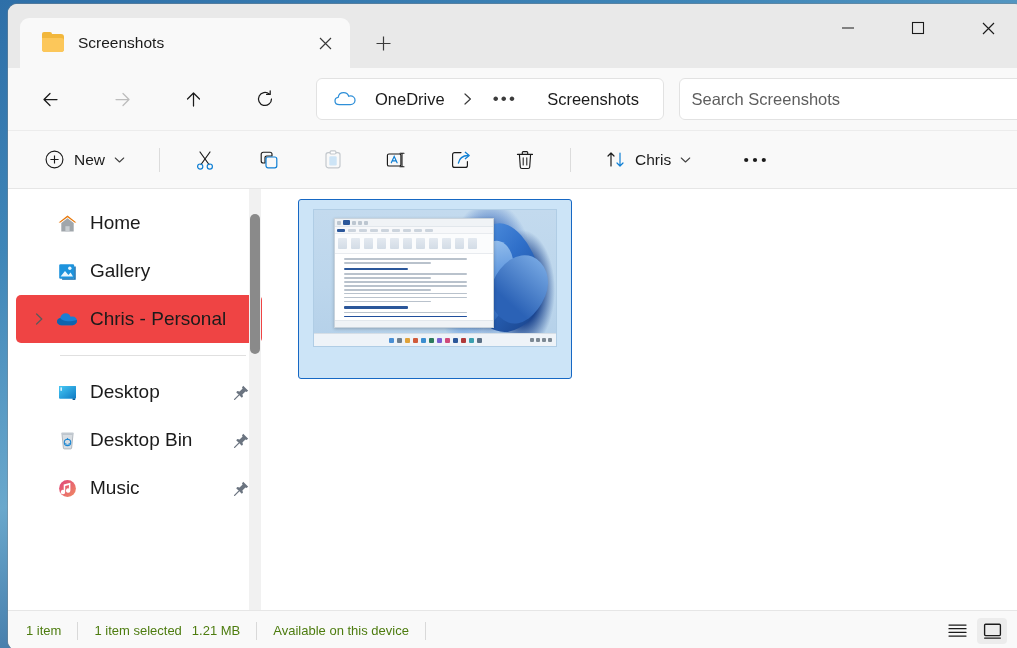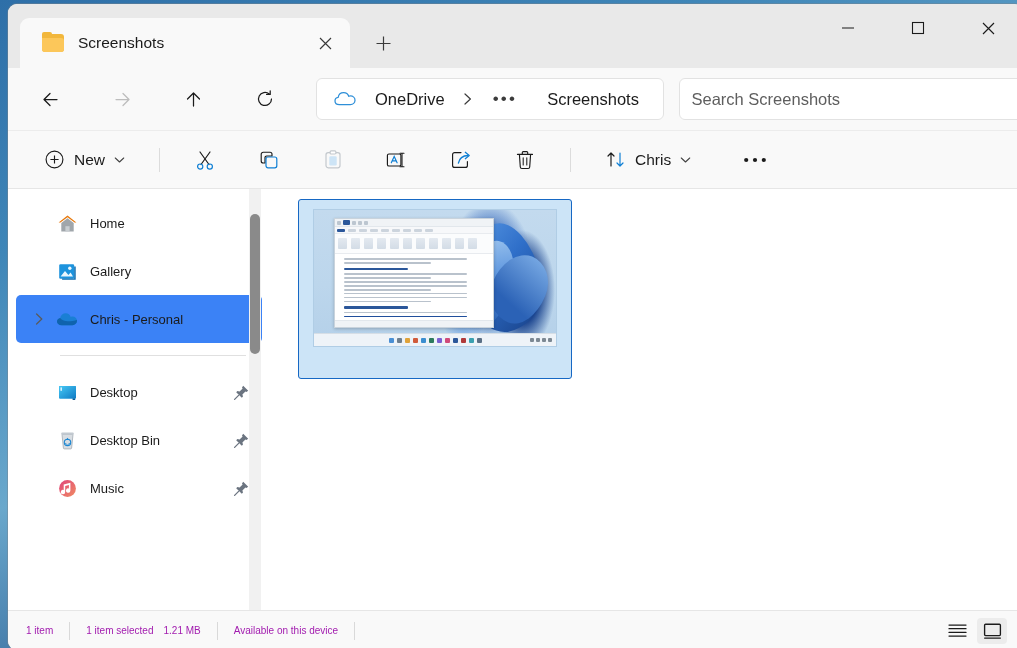--- a/index.html
+++ b/index.html
@@ -169,28 +169,28 @@
   }
   .nav-item {
     height: 48px;
     display: flex; align-items: center;
     margin: 0 10px 0 8px;
     border-radius: 5px;
     padding-left: 10px;
     gap: 0;
     position: relative;
   }
-  .nav-item.selected { background: #3b82f6; }
+  .nav-item.selected { background: #ef4444; }
   .nav-expander {
     width: 26px; height: 100%; flex: none;
     display: flex; align-items: center; justify-content: center;
     color: #5a5a5a;
   }
   .nav-icon { width: 30px; flex: none; display: flex; align-items: center; justify-content: center; }
-  .nav-label { font-size: 13px; color: #1b1b1b; padding-left: 8px; white-space: nowrap; }
+  .nav-label { font-size: 19px; color: #1b1b1b; padding-left: 8px; white-space: nowrap; }
   .nav-pin { position: absolute; right: 12px; color: #6b7480; display: flex; }
   .nav-divider { height: 1px; background: #e0e0e0; margin: 12px 26px 12px 52px; }
 
   #side-scroll-track {
     position: absolute; right: 11px; top: 0; width: 12px; bottom: 0;
     background: #f1f1f1;
   }
   #side-scroll-thumb {
     position: absolute; left: 1px; top: 25px; width: 10px; height: 140px;
     background: #8a8a8a; border-radius: 5px;
@@ -287,21 +287,21 @@
 
   
   #statusbar {
     height: 40px; flex: none;
     background: #f9f9f9;
     border-top: 1px solid #e6e6e6;
     display: flex; align-items: center;
     padding: 0 14px 0 18px;
     position: relative;
   }
-  .status-text { font-size: 10px; color: #a21caf; white-space: nowrap; text-align: right; }
+  .status-text { font-size: 13px; color: #4d7c0f; white-space: nowrap; text-align: right; }
   .status-sep { width: 1px; height: 18px; background: #d9d9d9; margin: 0 16px; }
   #viewtoggles { position: absolute; right: 16px; display: flex; gap: 5px; }
   .vt {
     width: 30px; height: 26px; border-radius: 4px;
     display: flex; align-items: center; justify-content: center;
     color: #1b1b1b;
   }
   .vt.active { background: #ececec; }
 </style>
 </head>

